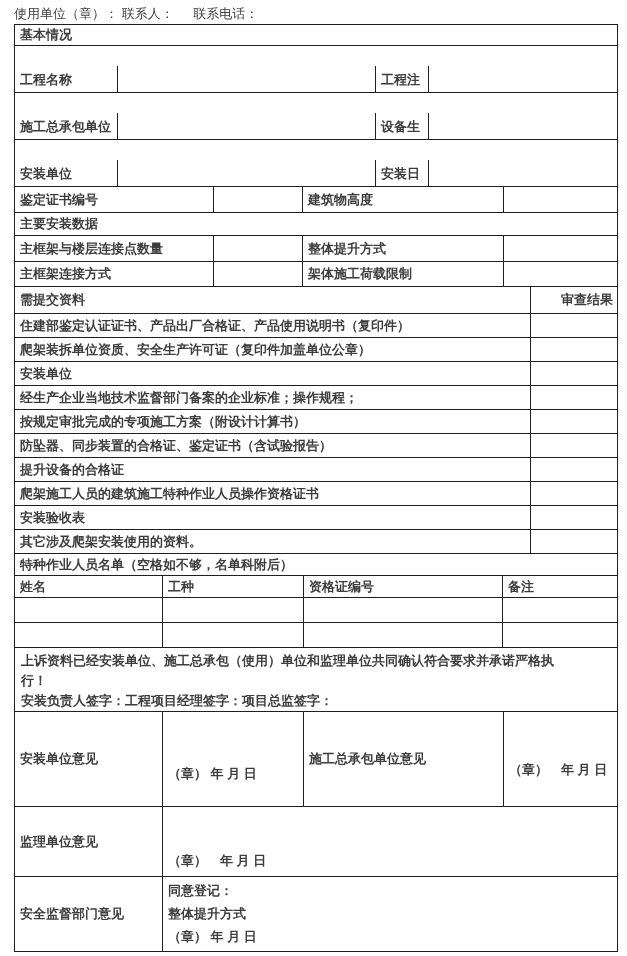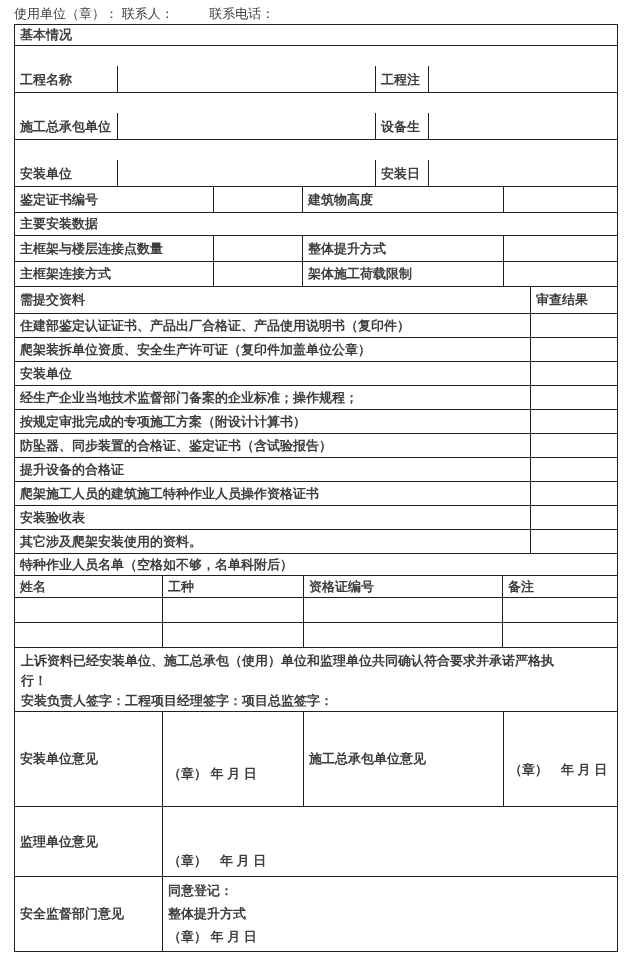--- a/index.html
+++ b/index.html
@@ -1,30 +1,30 @@
 <!DOCTYPE html>
 <html><head>
 <meta charset="utf-8">
 <style>
   html,body{margin:0;padding:0;background:#fff;}
   .page{width:627px;height:956px;background:#ffffff;position:relative;
         font-family:"Liberation Sans","DejaVu Sans",sans-serif;color:#3d3d3d;}
   .topline{padding:6px 0 0 14px;font-size:13px;line-height:15px;white-space:nowrap;}
   .topline .seg1{}
-  .topline .seg2{margin-right:32px;}
+  .topline .seg2{margin-right:16px;}
   .tbl{margin:3px 0 0 14px;width:604px;border:1px solid #1f1f1f;box-sizing:border-box;font-weight:bold;}
   .row{display:grid;border-bottom:1px solid #1f1f1f;box-sizing:border-box;}
   .row:last-child{border-bottom:none;}
   .cell{border-right:1px solid #1f1f1f;box-sizing:border-box;display:flex;align-items:center;
         padding:0 5px;font-size:13px;line-height:20px;overflow:hidden;}
   .cell:last-child{border-right:none;}
   .cols-full{grid-template-columns:602px;}
   .cols-a{grid-template-columns:103px 258px 53px 188px;}
   .cols-b{grid-template-columns:199px 89px 201px 113px;}
-  .cols-c{grid-template-columns:516px 86px;}
+  .cols-c{grid-template-columns:516px 86px;gap:25px;}
   .cols-d{grid-template-columns:148px 141px 199px 114px;}
   .cols-f{grid-template-columns:148px 141px 200px 113px;}
   .cols-g{grid-template-columns:148px 454px;}
   .va-top{align-items:flex-start;padding-top:4px;margin-top:20px;}
   .para{display:block;padding:3px 40px 0 6px;line-height:20px;}
   .stamp-mid{padding-top:30px;}
   .stamp-wrap{display:block;padding:46px 5px 0;line-height:24px;}
   .stamp-bottom{align-items:flex-end;padding-bottom:5px;}
   .safety-content{display:block;padding:2px 5px;line-height:23px;}
 </style>

